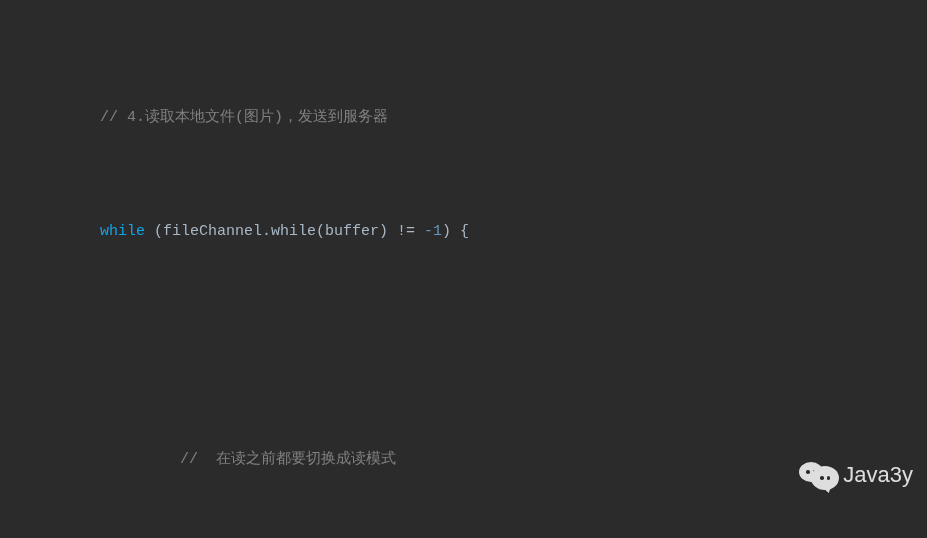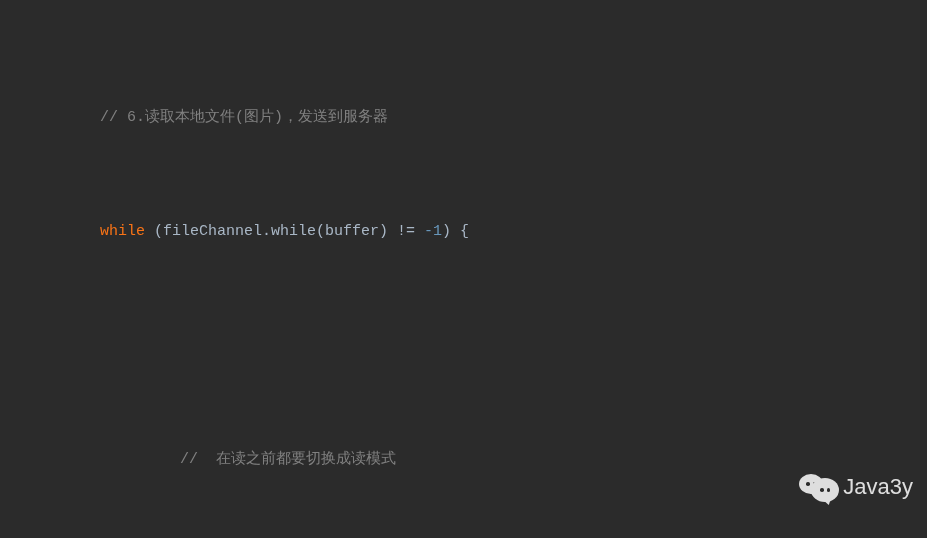--- a/index.html
+++ b/index.html
@@ -26,32 +26,32 @@
   .line {
     padding-left: 100px;
     height: 28.5px;
     display: flex;
     align-items: center;
     position: relative;
   }
   .indent1 { padding-left: 140px; margin-left: 40px; }
 
   .comment { color: #808080; }
-  .keyword { color: #f97316; }
+  .keyword { color: #0ea5e9; }
   .number { color: #6897bb; }
   .identifier { color: #a9b7c6; }
   .content {
     position: relative;
     z-index: 1;
   }
 
   .watermark {
     position: absolute;
     right: 14px;
-    bottom: 30px;
+    bottom: 42px;
     display: flex;
     align-items: center;
     gap: 6px;
     color: #e8e8e8;
     font-family: Arial, sans-serif;
     font-size: 22px;
     font-weight: 500;
     z-index: 10;
     opacity: 0.95;
   }
@@ -99,21 +99,21 @@
     background: #2b2b2b;
     border-radius: 50%;
   }
 </style>
 </head>
 <body>
 
 <div class="code-area">
 
   <div class="line">
-    <span class="content"><span class="comment">// 6.读取本地文件(图片)，发送到服务器</span></span>
+    <span class="content"><span class="comment">// 4.读取本地文件(图片)，发送到服务器</span></span>
   </div>
 
   <div class="line">
     <span class="content"><span class="keyword">while</span><span class="identifier"> (fileChannel.while(buffer) != </span><span class="number">-1</span><span class="identifier">) {</span></span>
   </div>
 
   <div class="line"></div>
 
   <div class="line indent1">
     <span class="content"><span class="comment">//  在读之前都要切换成读模式</span></span>

